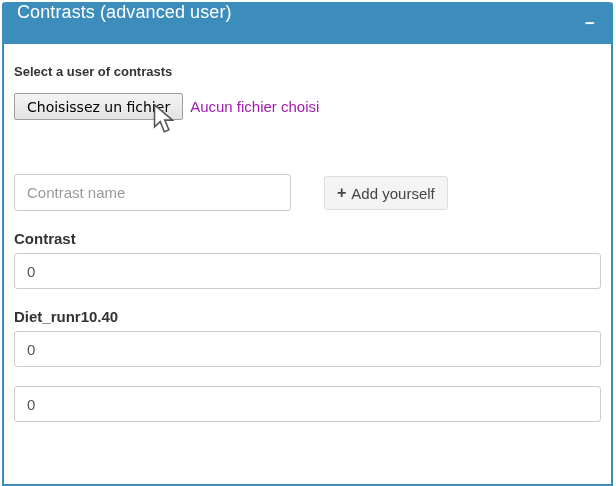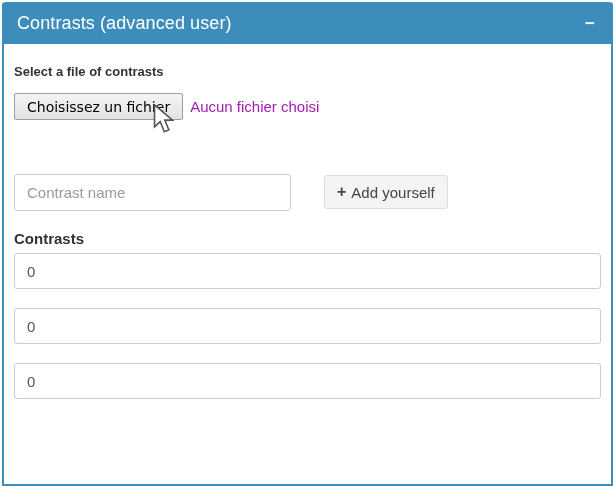--- a/index.html
+++ b/index.html
@@ -14,21 +14,20 @@
     border-right: 2px solid #3d8dbc;
     border-bottom: 2px solid #3d8dbc;
     border-radius: 3px 3px 0 0;
     background: #ffffff;
   }
 
   .box-header {
     background: #3d8dbc;
     height: 42px;
     display: flex;
-    align-items: center;
     padding: 0 12px 0 13px;
     border-radius: 2px 2px 0 0;
   }
   .box-title {
     color: #ffffff;
     font-size: 18px;
     font-weight: 500;
     letter-spacing: 0.1px;
   }
   .collapse-btn {
@@ -70,21 +69,21 @@
     padding: 0 12px;
     cursor: pointer;
   }
   .file-status {
     font-size: 15px;
     color: #a21caf;
     margin-left: 7px;
   }
 
   .define-section { margin-top: 54px; }
-  .define-row { display: flex; align-items: flex-start; margin-top: 8px; }
+  .define-row { display: flex; align-items: center; margin-top: 8px; }
   .text-input {
     width: 277px;
     height: 37px;
     border: 1px solid #cccccc;
     border-radius: 3px;
     padding: 0 12px;
     font-size: 15px;
     color: #555555;
     font-family: "Liberation Sans", sans-serif;
     background: #ffffff;
@@ -140,43 +139,44 @@
 
 <div class="box">
 
   <div class="box-header">
     <span class="box-title">Contrasts (advanced user)</span>
     <button class="collapse-btn">−</button>
   </div>
 
   <div class="box-body">
 
-    <span class="label-sm">Select a file of contrasts</span>
+    <span class="label-sm">Select a user of contrasts</span>
 
     <div class="file-row">
       <button class="file-btn">Choisissez un fichier</button>
       <span class="file-status">Aucun fichier choisi</span>
     </div>
 
     <div class="define-section">
       <div class="define-row">
         <input class="text-input" type="text" placeholder="Contrast name" style="">
         <button class="add-btn">
           <span class="plus-icon">+</span>
           <span>Add yourself</span>
         </button>
       </div>
     </div>
 
     <div class="field-group">
-      <span class="field-label">Contrasts</span>
+      <span class="field-label">Contrast</span>
       <input class="field-input" type="text" value="0" style="">
     </div>
 
     <div class="field-group">
+      <span class="field-label">Diet_runr10.40</span>
       <input class="field-input" type="text" value="0" style="">
     </div>
 
     <div class="field-group">
       <input class="field-input" type="text" value="0" style="">
     </div>
 
   </div>
 </div>
 

